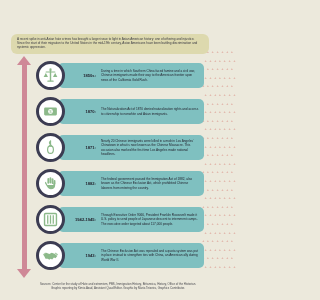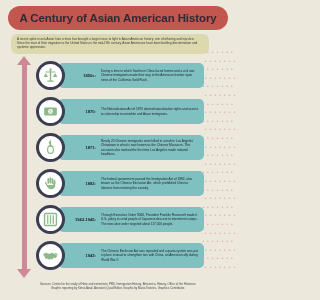--- a/index.html
+++ b/index.html
@@ -368,23 +368,20 @@
       <span class="cross" style="left: 28.8px; top: 206.4px; color: rgb(217, 138, 128);">+</span>
       <span class="cross" style="left: 2.4px; top: 215px; color: rgb(217, 138, 128);">+</span>
       <span class="cross" style="left: 7.2px; top: 215px; color: rgb(217, 138, 128);">+</span>
       <span class="cross" style="left: 12px; top: 215px; color: rgb(217, 138, 128);">+</span>
       <span class="cross" style="left: 16.8px; top: 215px; color: rgb(217, 138, 128);">+</span>
       <span class="cross" style="left: 21.6px; top: 215px; color: rgb(217, 138, 128);">+</span>
       <span class="cross" style="left: 26.4px; top: 215px; color: rgb(217, 138, 128);">+</span>
       <span class="cross" style="left: 31.2px; top: 215px; color: rgb(217, 138, 128);">+</span>
     </div>
 
-  <div class="title-bar">
-    <h1>A Century of Asian American History</h1>
-  </div>
 
   <div class="intro">
     <p>A recent spike in anti-Asian hate crimes has brought a larger issue to light in Asian American history: one of othering and injustice. Since the start of their migration to the United States in the mid-19th century, Asian Americans have been battling discrimination and systemic oppression.</p>
   </div>
 
   <div class="arrow">
     <div class="head-up"></div>
     <div class="shaft"></div>
     <div class="head-down"></div>
   </div>

